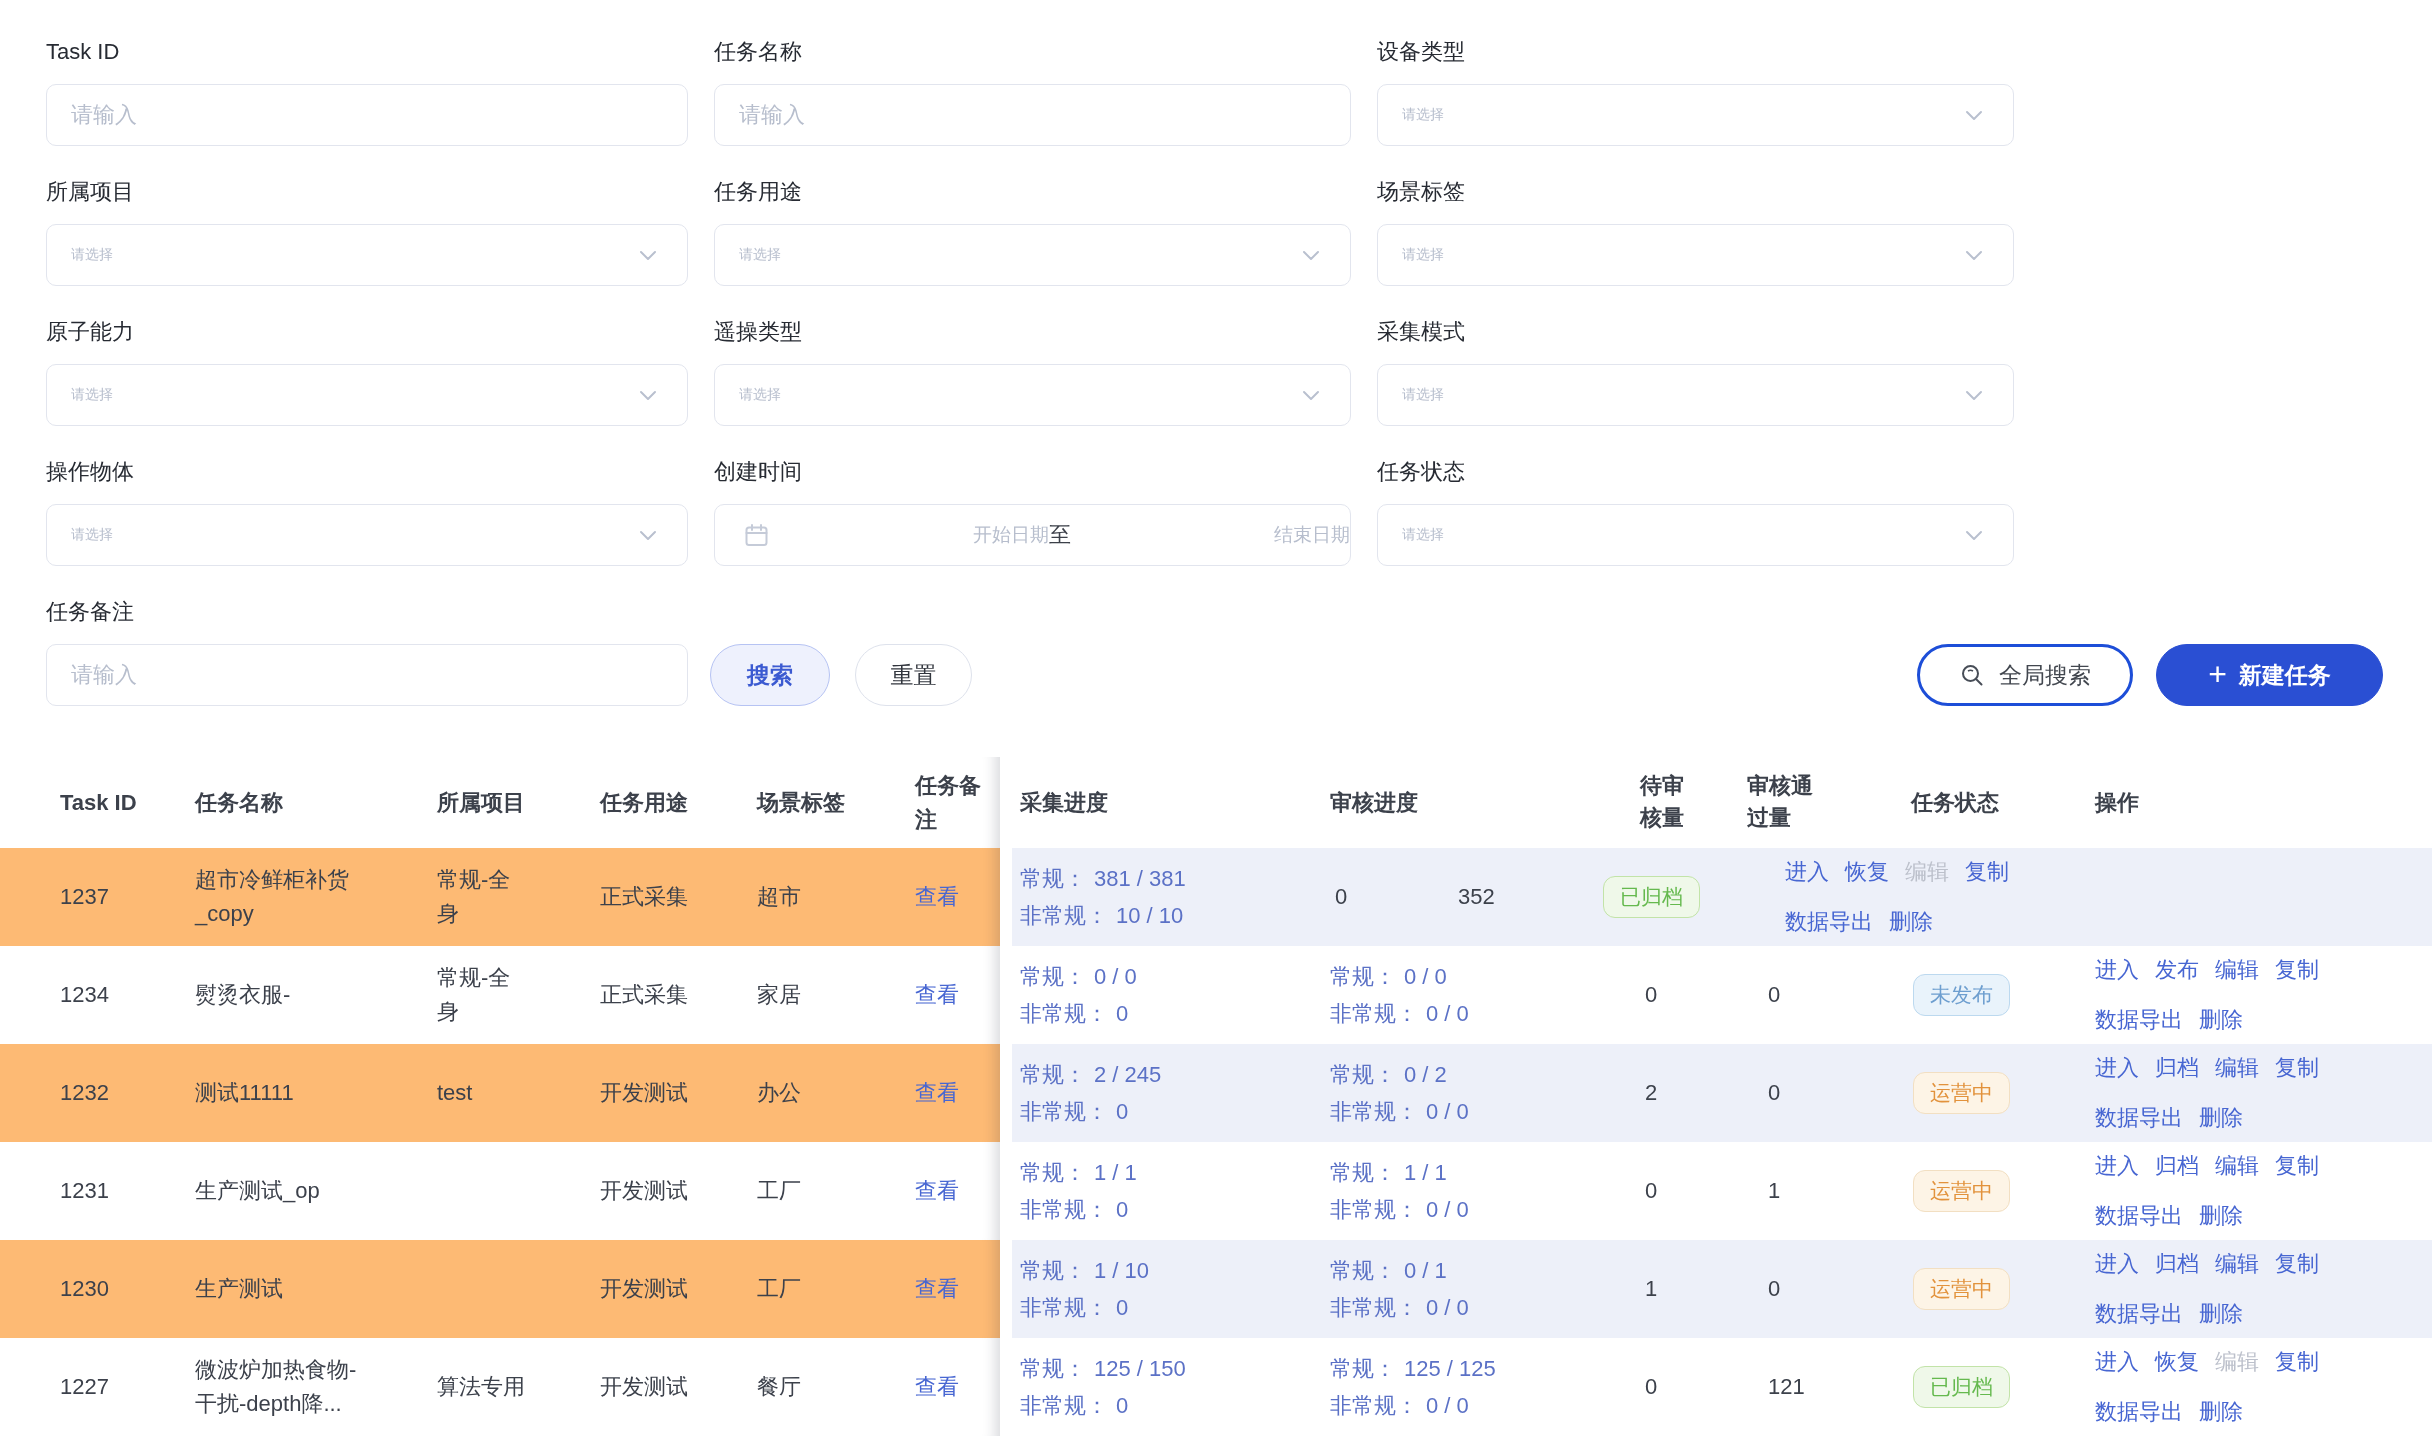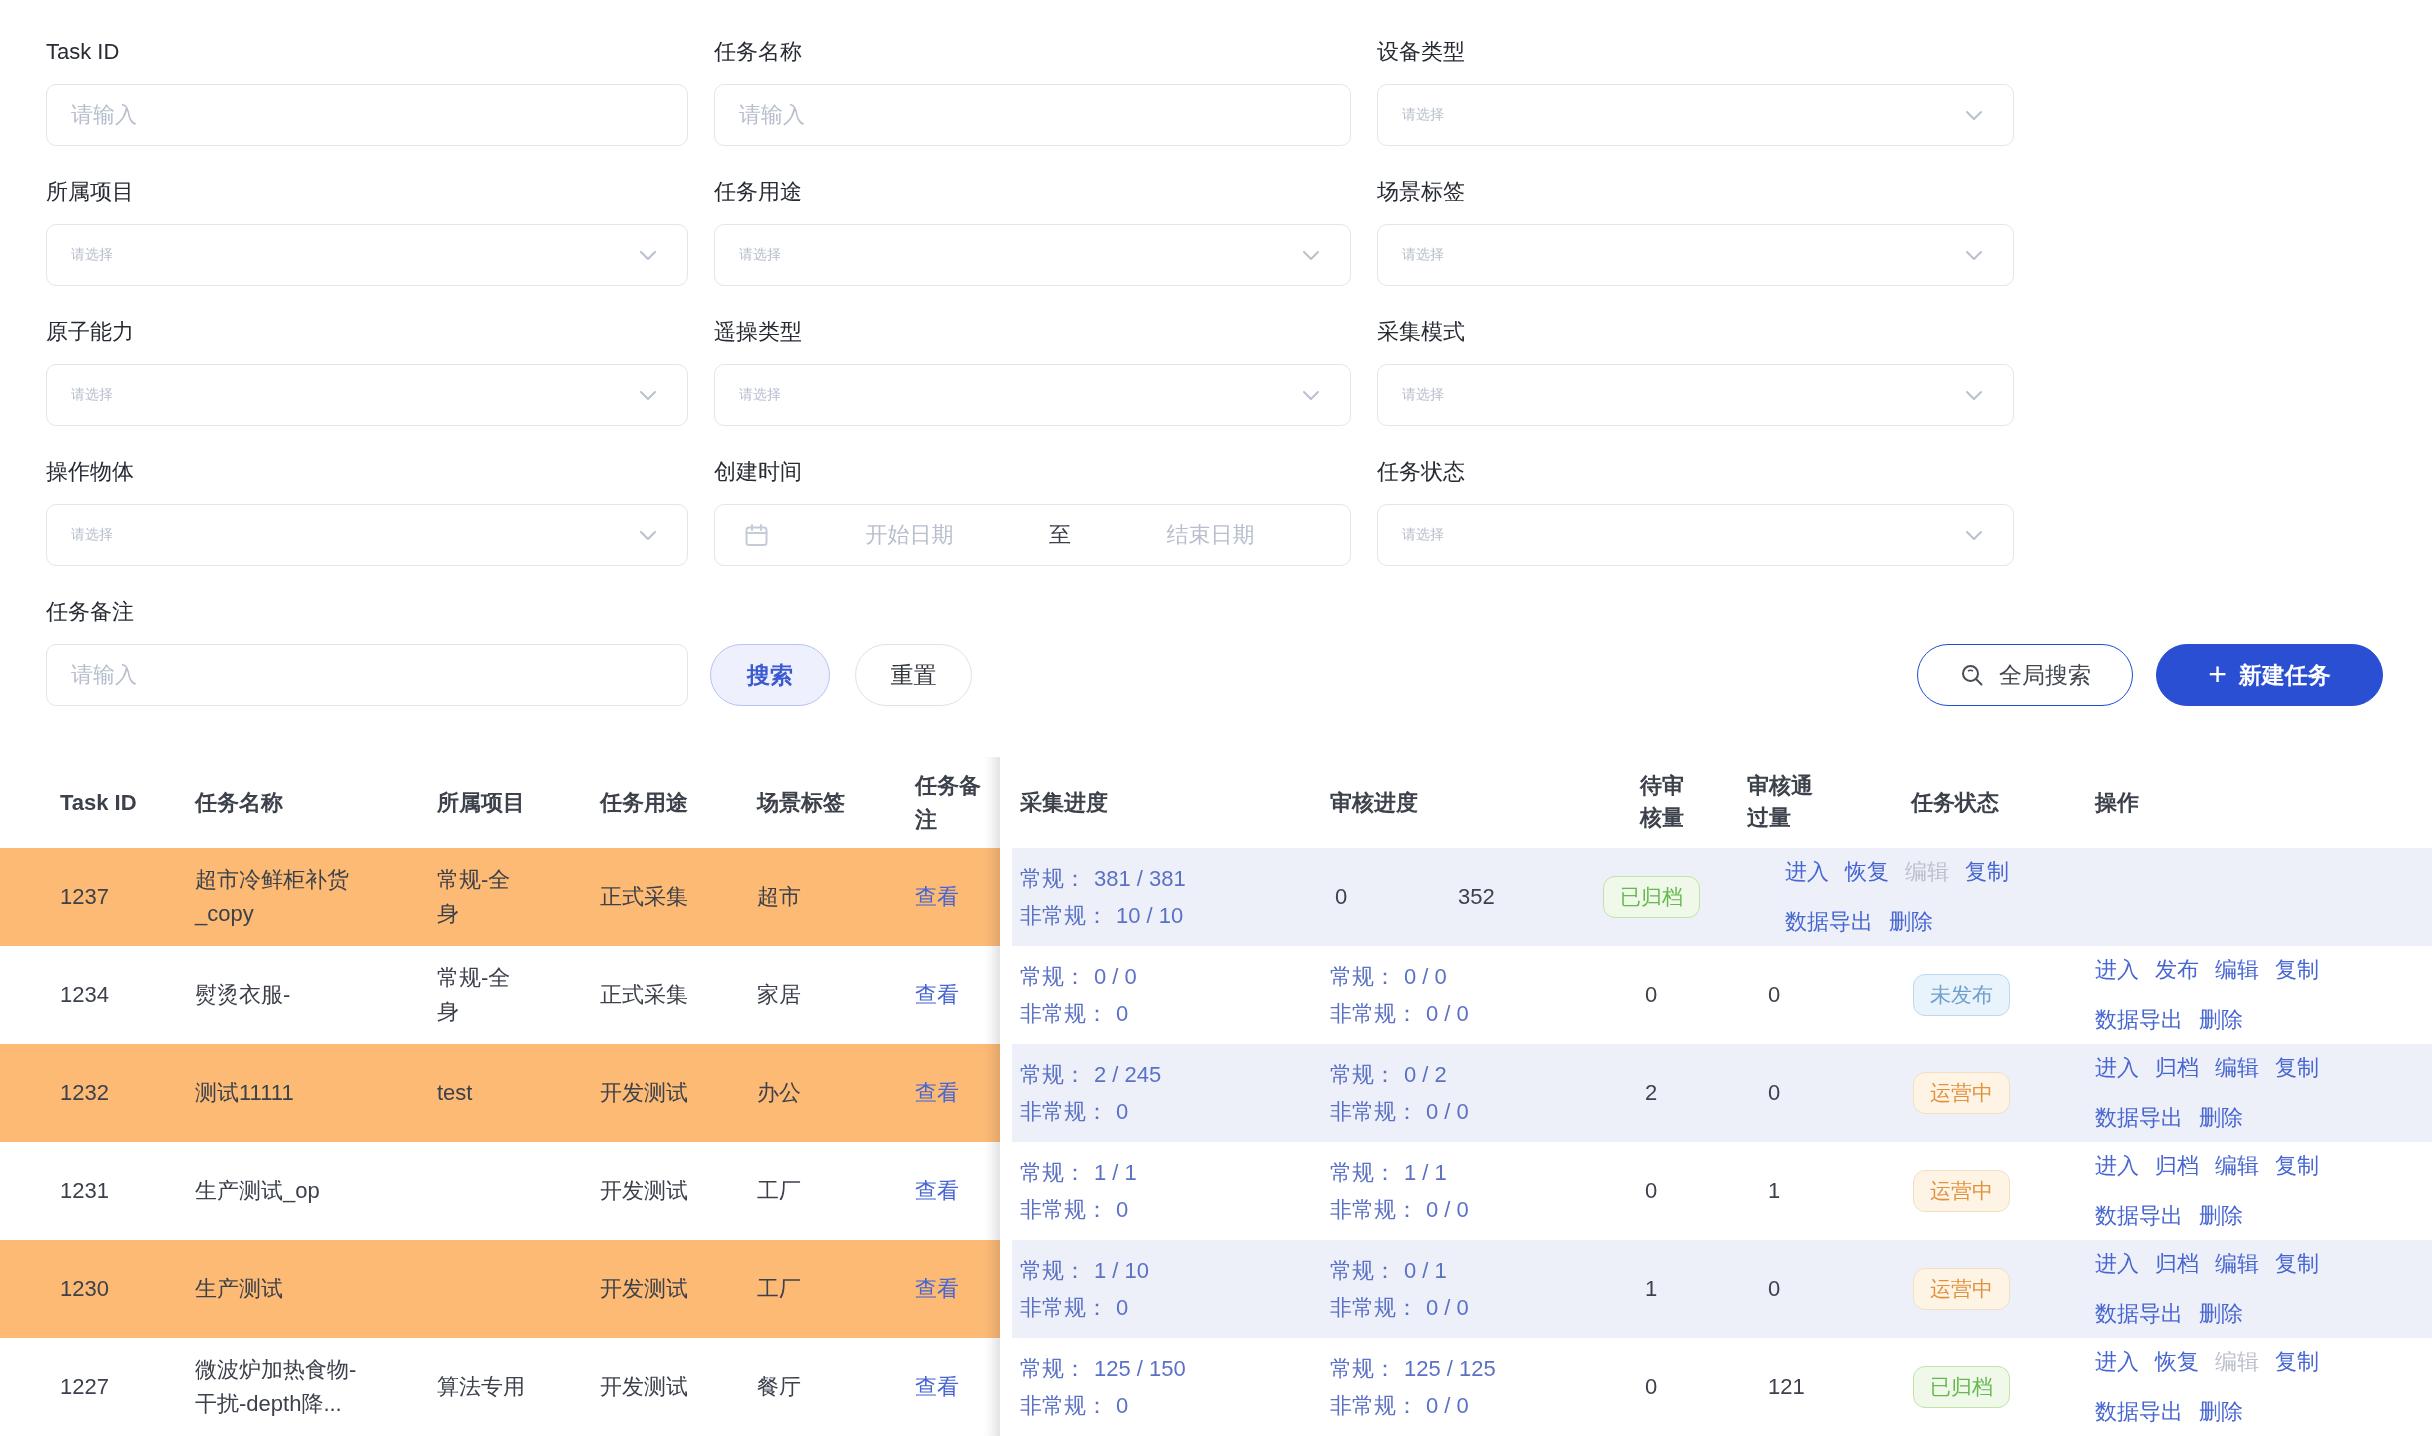--- a/index.html
+++ b/index.html
@@ -16,32 +16,32 @@
   .field-label{ height:28px; line-height:28px; font-size:22px; color:var(--label); margin-bottom:18px; }
   .control{ height:62px; border:1px solid var(--border); border-radius:10px; background:#fff;
     display:flex; align-items:center; overflow:hidden; }
   .control input{ flex:1; height:100%; border:none; outline:none; background:transparent;
     font-size:22px; color:#333; padding:0 24px; font-family:inherit; }
   .control input::placeholder{ color:var(--ph); }
   .control .ph{ flex:1; padding-left:24px; font-size:14px; color:var(--ph);
     white-space:nowrap; overflow:hidden; }
   .control .chev{ margin-right:26px; flex-shrink:0; display:flex; }
   .control.date .cal{ margin-left:28px; flex-shrink:0; display:flex; }
-  .control.date .dph{ flex:1; text-align:center; font-size:22px; color:var(--ph); }
+  .control.date .dph{ flex:1; text-align:right; font-size:19px; color:var(--ph); }
   .control.date .sep{ font-size:22px; color:#3c4049; flex-shrink:0; }
   
   .last-row{ display:flex; align-items:flex-end; }
   .last-row .field{ margin-bottom:0; width:642px; flex-shrink:0; }
   .btn{ height:62px; border-radius:31px; font-size:23px; display:inline-flex; align-items:center;
     justify-content:center; cursor:pointer; user-select:none; white-space:nowrap; }
   .btn-search{ width:120px; margin-left:22px; background:#eef1fd; border:1px solid #b6c3f3;
     color:#3b5ad1; font-weight:700; }
   .btn-reset{ width:117px; margin-left:25px; background:#fff; border:1px solid #dee2ec; color:#32363e; }
   .spacer{ flex:1; }
-  .btn-global{ width:216px; background:#fff; border:1px solid #1d4ed8; color:#42474f; margin-right:23px; gap:13px; }
+  .btn-global{ width:216px; background:#fff; border:3px solid #1d4ed8; color:#42474f; margin-right:23px; gap:13px; }
   .btn-new{ width:227px; background:var(--primary); border:1px solid var(--primary); color:#fff;
     font-weight:700; gap:12px; }
   .btn-new .plus{ font-size:32px; font-weight:400; line-height:1; margin-top:-3px; }
   
   .table{ margin-top:51px; }
   .tr{ display:flex; }
   .thead .tr{ height:91px; }
   .tr.body{ height:98px; }
   .pane-left{ width:1000px; flex-shrink:0; display:flex; align-items:center; padding-left:60px;
     overflow:hidden; background:#fff; box-shadow:inset -18px 0 14px -14px rgba(28,35,56,0.18); }

